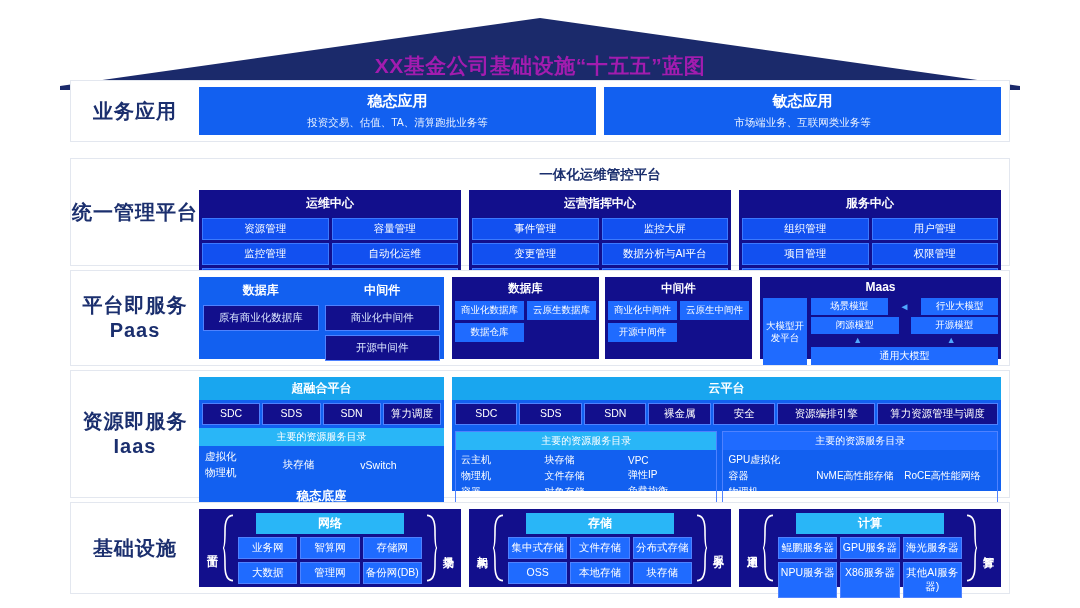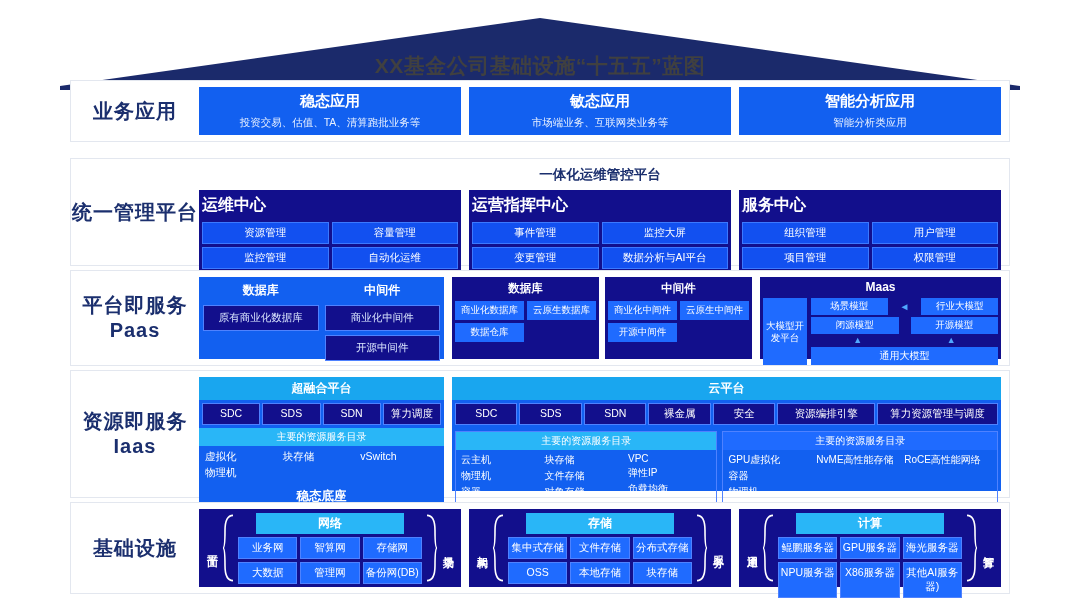--- a/index.html
+++ b/index.html
@@ -11,21 +11,21 @@
   }
   #page { position: relative; width: 1080px; height: 608px; background:#fff; }
 
   
   .roof {
     position: absolute; left: 60px; top: 18px; width: 960px; height: 72px;
   }
   .roof svg { display:block; width: 960px; height: 72px; }
   .roof-title {
     position: absolute; left: 0; top: 34px; width: 960px;
-    text-align: center; color: #404040;
+    text-align: center; color: #a21caf;
     font-size: 21px; font-weight: bold; letter-spacing: 0.5px;
   }
 
   
   .row {
     position: absolute; left: 70px; width: 940px;
     background: #ffffff;
     border: 1px solid #e3e7ef;
     display: flex; align-items: stretch;
   }
@@ -41,21 +41,21 @@
   .biz { flex:1; background:#1260f0; display:flex; flex-direction:column;
          align-items:center; justify-content:center; gap:5px; padding:6px 4px; }
   .biz-t { color:#fff; font-weight:bold; font-size:15px; }
   .biz-s { color:#e8f0ff; font-size:10.5px; }
 
   
   .r2wrap { flex:1; display:flex; flex-direction:column; gap:4px; }
   .r2top { text-align:center; color:#1b2f6e; font-weight:bold; font-size:13.5px; padding:1px 0 2px; }
   .r2cols { display:flex; gap:8px; }
   .ctr { flex:1; background:#120f8c; padding:3px; display:flex; flex-direction:column; gap:3px; }
-  .ctr-h { color:#fff; font-weight:bold; font-size:16px; padding:2px 0 3px; }
+  .ctr-h { color:#fff; font-weight:bold; font-size:12px; text-align:center; padding:2px 0 3px; }
   .ctr-grid { display:grid; grid-template-columns:1fr 1fr; gap:3px; }
   .chip { background:#1250f0; color:#fff; font-size:10.5px; text-align:center;
           padding:3px 2px; border:1px solid #3b79ff; }
   .cmdb { background:#120f8c; color:#fff; font-weight:bold; font-size:13px;
           text-align:center; padding:5px 0; }
 
   
   .paas-a { width:245px; flex:0 0 245px; background:#1260f0; padding:4px;
             display:flex; gap:6px; }
   .pcol { flex:1; display:flex; flex-direction:column; gap:4px; }
@@ -85,21 +85,21 @@
   .iaas-a { width:245px; flex:0 0 245px; background:#1260f0; padding:0;
             display:flex; flex-direction:column; }
   .iaas-b { flex:1; background:#1260f0; display:flex; flex-direction:column; }
   .cy-h { background:#19a6ef; color:#fff; font-weight:bold; font-size:12px;
           text-align:center; padding:3px 0; }
   .navy-row { display:flex; gap:2px; padding:3px; }
   .navy-chip { flex:1; background:#120f8c; color:#fff; font-size:10.5px;
                text-align:center; padding:3px 1px; border:1px solid #4f82ff; }
   .cat-bar { background:#29b6f7; color:#fff; font-size:10px; text-align:center; padding:2px 0; }
   .cat-bar.alt { background:#1f6bff; }
-  .svc-area { flex:1; display:flex; padding:4px 6px; color:#fff; font-size:10.5px; }
+  .svc-area { flex:1; display:flex; padding:4px 6px; color:#fff; font-size:10.5px;align-items:center; }
   .svc-col { flex:1; display:flex; flex-direction:column; gap:2px; }
   .foot { background:#1260f0; color:#fff; font-weight:bold; font-size:12.5px;
           text-align:center; padding:4px 0; }
   .cloud-split { flex:1; display:flex; gap:5px; padding:3px; }
   .cloud-half { flex:1; border:1px solid #4f82ff; display:flex; flex-direction:column; }
   .cloud-half.right { flex:1.05; }
   .cloud-half .svc-area { padding:3px 5px; font-size:10px; }
 
   
   .infra { flex:1; background:#120f8c; display:flex; align-items:stretch;
@@ -132,24 +132,20 @@
     <div class="row-label">业务应用</div>
     <div class="row-body">
       <div class="biz">
         <div class="biz-t">稳态应用</div>
         <div class="biz-s">投资交易、估值、TA、清算跑批业务等</div>
       </div>
       <div class="biz">
         <div class="biz-t">敏态应用</div>
         <div class="biz-s">市场端业务、互联网类业务等</div>
       </div>
-      <div class="biz">
-        <div class="biz-t">智能分析应用</div>
-        <div class="biz-s">智能分析类应用</div>
-      </div>
     </div>
   </div>
 
   <div class="row" id="row2" style="top:158px; height:108px;">
     <div class="row-label">统一管理平台</div>
     <div class="row-body">
       <div class="r2wrap">
         <div class="r2top">一体化运维管控平台</div>
         <div class="r2cols">
 

